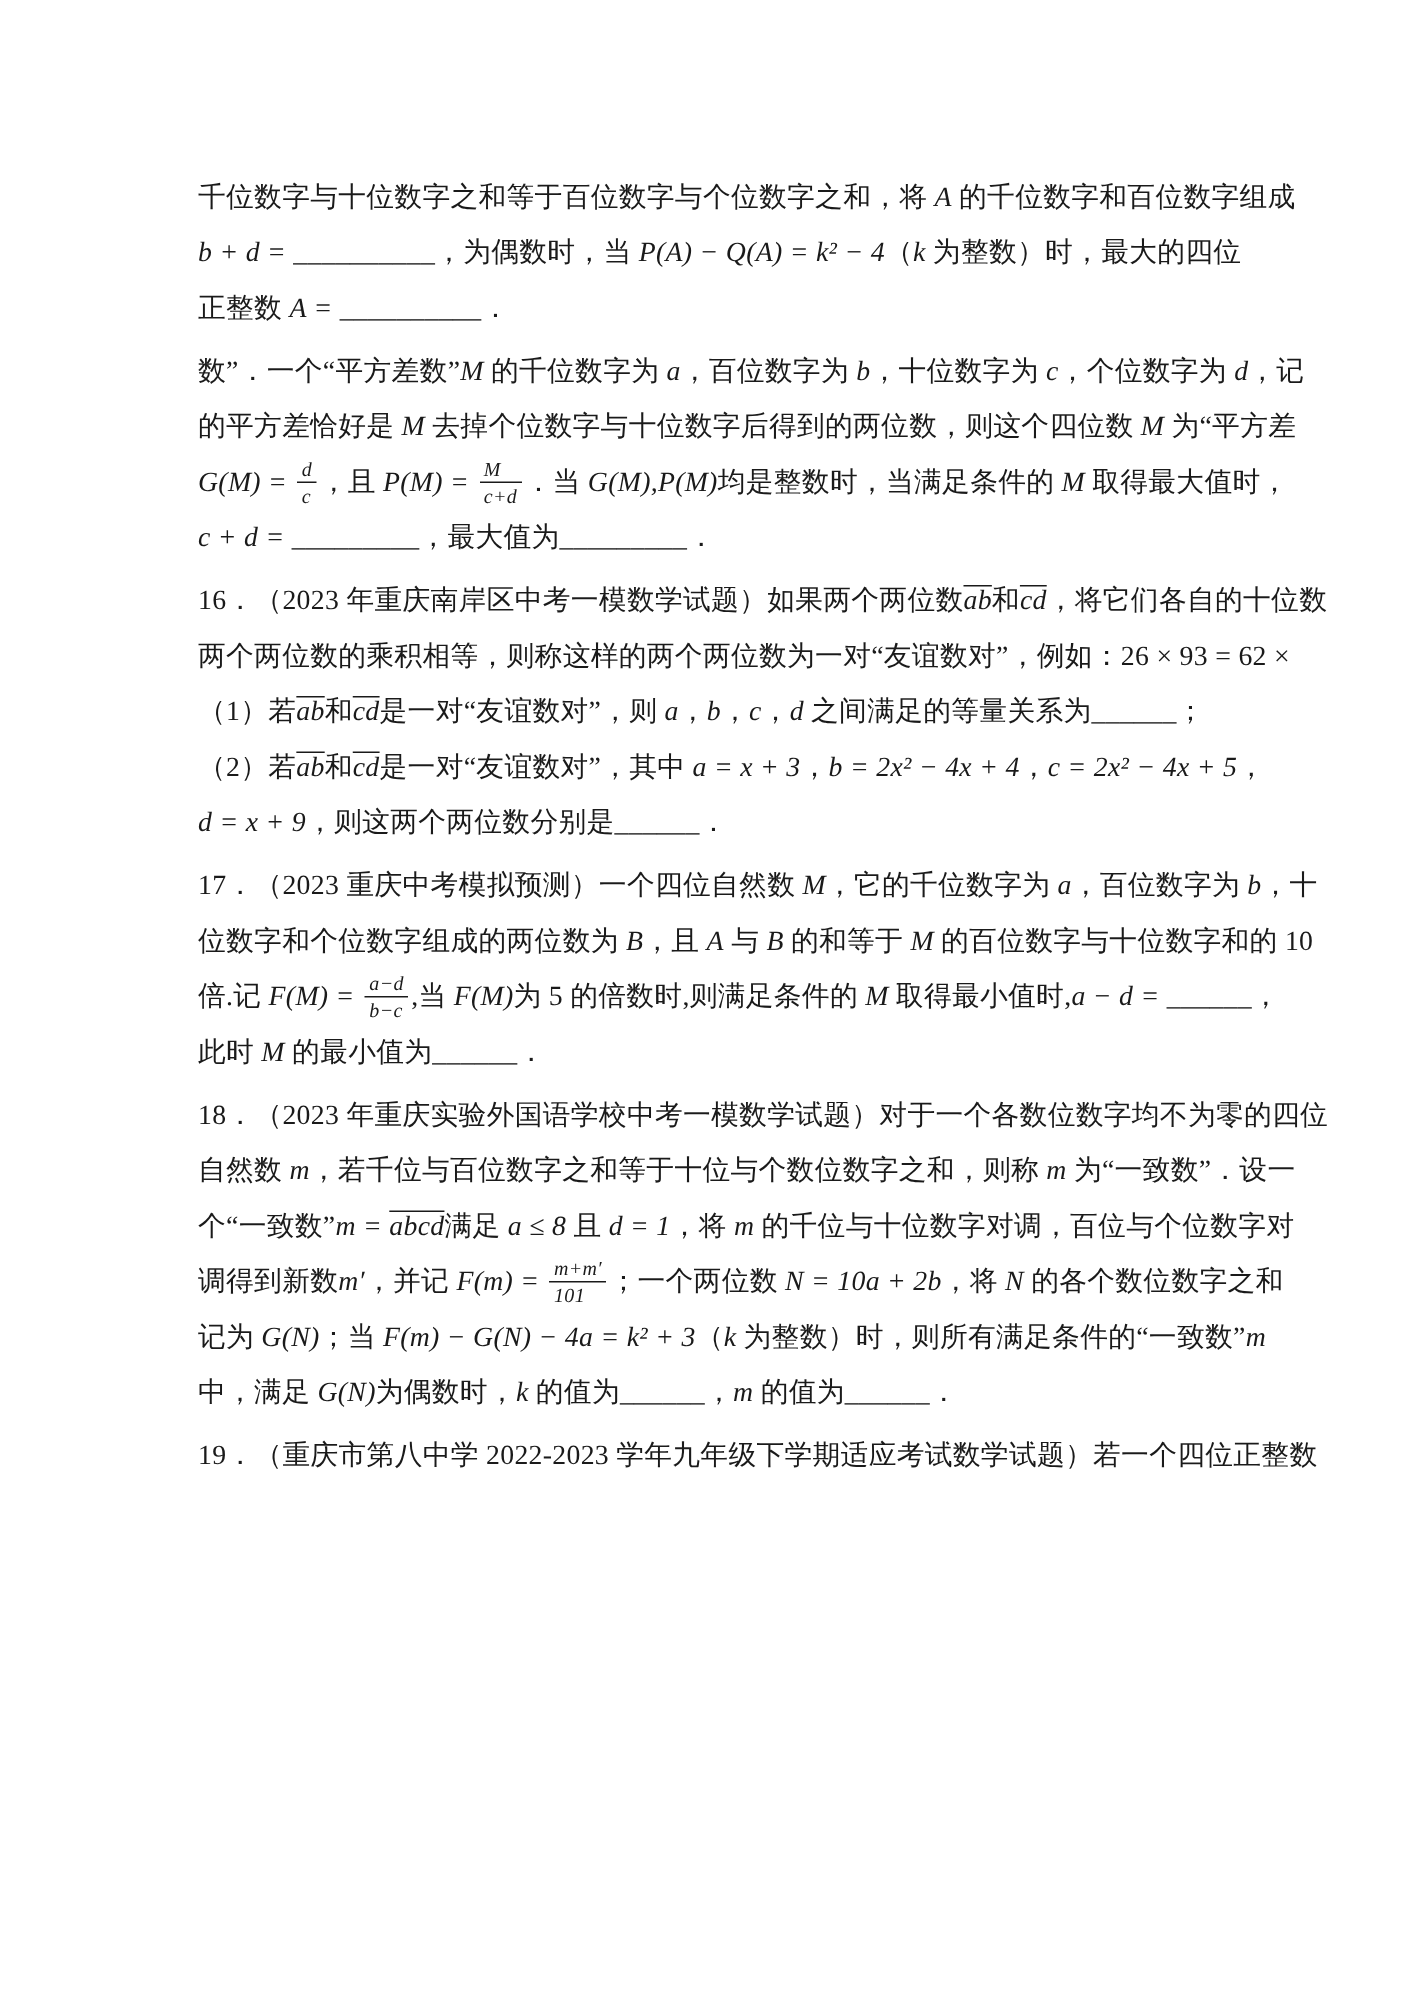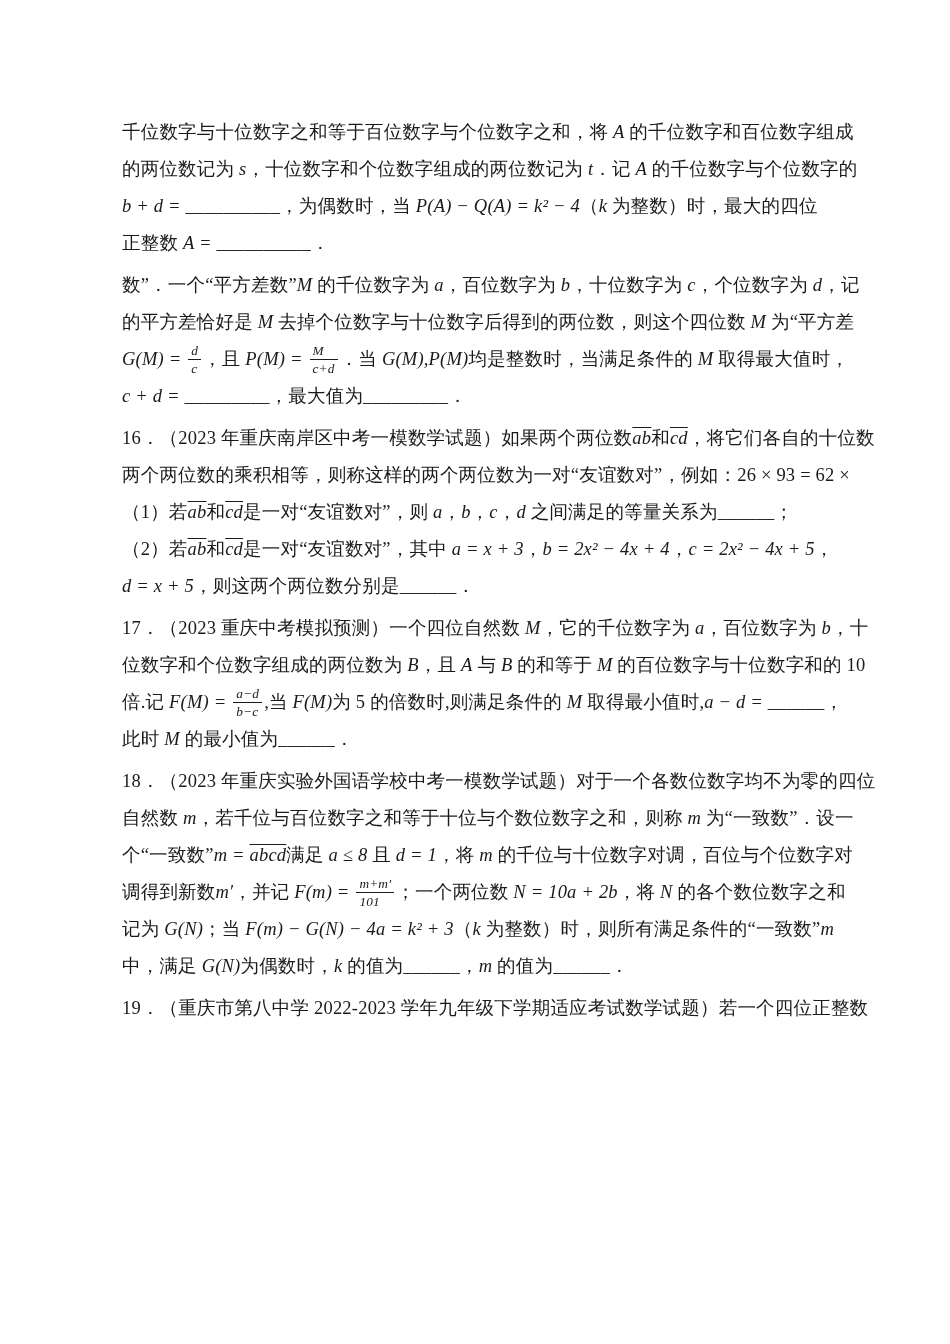--- a/index.html
+++ b/index.html
@@ -10,21 +10,21 @@
   body {
     width: 950px;
     height: 1344px;
     position: relative;
     overflow: hidden;
     font-family: "Liberation Serif", "DejaVu Serif", serif;
     color: #1a1a1a;
   }
   .doc {
     position: absolute;
-    left: 122px;
+    left: 132px;
     top: 114px;
     width: 678px;
   }
   .block {
     margin: 0 0 5px 0;
   }
   .line {
     font-size: 18.5px;
     line-height: 37px;
     height: 37px;
@@ -65,36 +65,35 @@
     display: block;
     padding: 1px 3px 0 3px;
   }
 </style>
 </head>
 <body>
 
 <div class="doc">
     <div class="block">
       <div class="line just"><span class="cn">千位数字与十位数字之和等于百位数字与个位数字之和，将 </span><span class="math">A</span><span class="cn"> 的千位数字和百位数字组成</span></div>
-      <div class="line just"><span class="cn">的两位数记为 </span><span class="math">s</span><span class="cn">，十位数字和个位数字组成的两位数记为 </span><span class="math">t</span><span class="cn">．记 </span><span class="math">A</span><span class="cn"> 的千位数字与个位数字的</span></div>
       <div class="line just"><span class="math">b + d = </span><span class="cn">__________，为偶数时，当 </span><span class="math">P(A) − Q(A) = k² − 4</span><span class="cn">（</span><span class="math">k</span><span class="cn"> 为整数）时，最大的四位</span></div>
       <div class="line"><span class="cn">正整数 </span><span class="math">A = </span><span class="cn">__________．</span></div>
     </div>
     <div class="block">
       <div class="line just"><span class="cn">数”．一个“平方差数”</span><span class="math">M</span><span class="cn"> 的千位数字为 </span><span class="math">a</span><span class="cn">，百位数字为 </span><span class="math">b</span><span class="cn">，十位数字为 </span><span class="math">c</span><span class="cn">，个位数字为 </span><span class="math">d</span><span class="cn">，记</span></div>
       <div class="line just"><span class="cn">的平方差恰好是 </span><span class="math">M</span><span class="cn"> 去掉个位数字与十位数字后得到的两位数，则这个四位数 </span><span class="math">M</span><span class="cn"> 为“平方差</span></div>
       <div class="line just"><span class="math">G(M) = </span><span class="frac"><span class="num">d</span><span class="den">c</span></span><span class="cn">，且 </span><span class="math">P(M) = </span><span class="frac"><span class="num">M</span><span class="den">c+d</span></span><span class="cn">．当 </span><span class="math">G(M),P(M)</span><span class="cn">均是整数时，当满足条件的 </span><span class="math">M</span><span class="cn"> 取得最大值时，</span></div>
       <div class="line"><span class="math">c + d = </span><span class="cn">_________，最大值为_________．</span></div>
     </div>
     <div class="block">
       <div class="line just"><span class="cn">16．（2023 年重庆南岸区中考一模数学试题）如果两个两位数</span><span class="math over">ab</span><span class="cn">和</span><span class="math over">cd</span><span class="cn">，将它们各自的十位数</span></div>
       <div class="line just"><span class="cn">两个两位数的乘积相等，则称这样的两个两位数为一对“友谊数对”，例如：26 × 93 = 62 ×</span></div>
       <div class="line"><span class="cn">（1）若</span><span class="math over">ab</span><span class="cn">和</span><span class="math over">cd</span><span class="cn">是一对“友谊数对”，则 </span><span class="math">a</span><span class="cn">，</span><span class="math">b</span><span class="cn">，</span><span class="math">c</span><span class="cn">，</span><span class="math">d</span><span class="cn"> 之间满足的等量关系为______；</span></div>
       <div class="line just"><span class="cn">（2）若</span><span class="math over">ab</span><span class="cn">和</span><span class="math over">cd</span><span class="cn">是一对“友谊数对”，其中 </span><span class="math">a = x + 3</span><span class="cn">，</span><span class="math">b = 2x² − 4x + 4</span><span class="cn">，</span><span class="math">c = 2x² − 4x + 5</span><span class="cn">，</span></div>
-      <div class="line"><span class="math">d = x + 5</span><span class="cn">，则这两个两位数分别是______．</span></div>
+      <div class="line"><span class="math">d = x + 9</span><span class="cn">，则这两个两位数分别是______．</span></div>
     </div>
     <div class="block">
       <div class="line just"><span class="cn">17．（2023 重庆中考模拟预测）一个四位自然数 </span><span class="math">M</span><span class="cn">，它的千位数字为 </span><span class="math">a</span><span class="cn">，百位数字为 </span><span class="math">b</span><span class="cn">，十</span></div>
       <div class="line just"><span class="cn">位数字和个位数字组成的两位数为 </span><span class="math">B</span><span class="cn">，且 </span><span class="math">A</span><span class="cn"> 与 </span><span class="math">B</span><span class="cn"> 的和等于 </span><span class="math">M</span><span class="cn"> 的百位数字与十位数字和的 10</span></div>
       <div class="line just"><span class="cn">倍.记 </span><span class="math">F(M) = </span><span class="frac"><span class="num">a−d</span><span class="den">b−c</span></span><span class="cn">,当 </span><span class="math">F(M)</span><span class="cn">为 5 的倍数时,则满足条件的 </span><span class="math">M</span><span class="cn"> 取得最小值时,</span><span class="math">a − d = </span><span class="cn">______，</span></div>
       <div class="line"><span class="cn">此时 </span><span class="math">M</span><span class="cn"> 的最小值为______．</span></div>
     </div>
     <div class="block">
       <div class="line just"><span class="cn">18．（2023 年重庆实验外国语学校中考一模数学试题）对于一个各数位数字均不为零的四位</span></div>
       <div class="line just"><span class="cn">自然数 </span><span class="math">m</span><span class="cn">，若千位与百位数字之和等于十位与个数位数字之和，则称 </span><span class="math">m</span><span class="cn"> 为“一致数”．设一</span></div>

